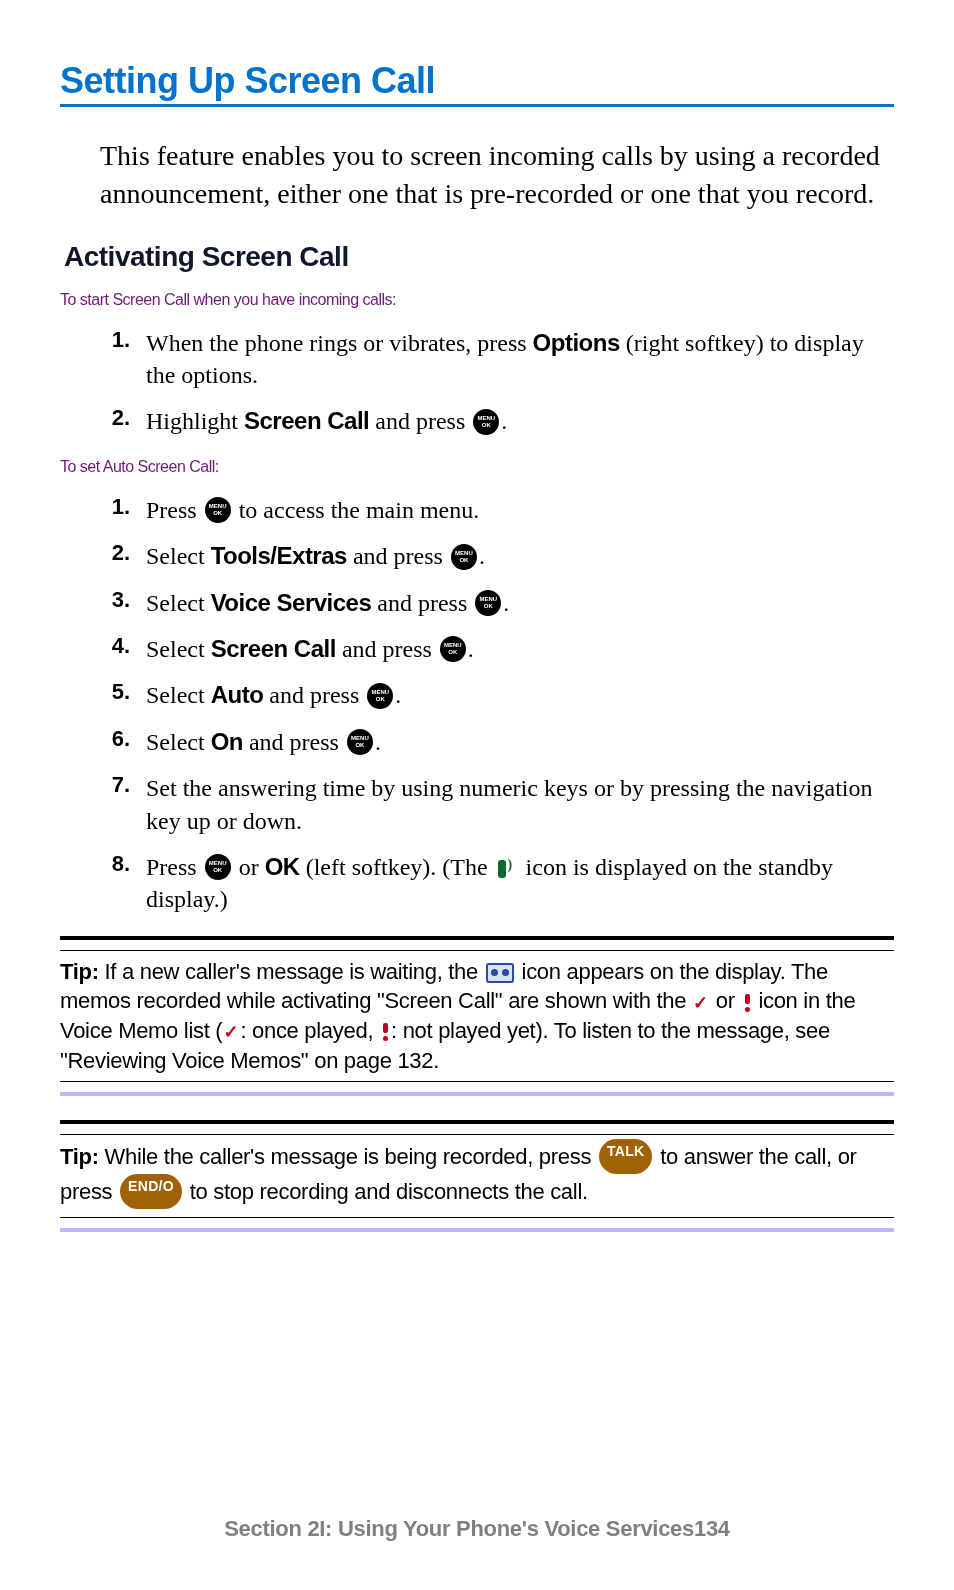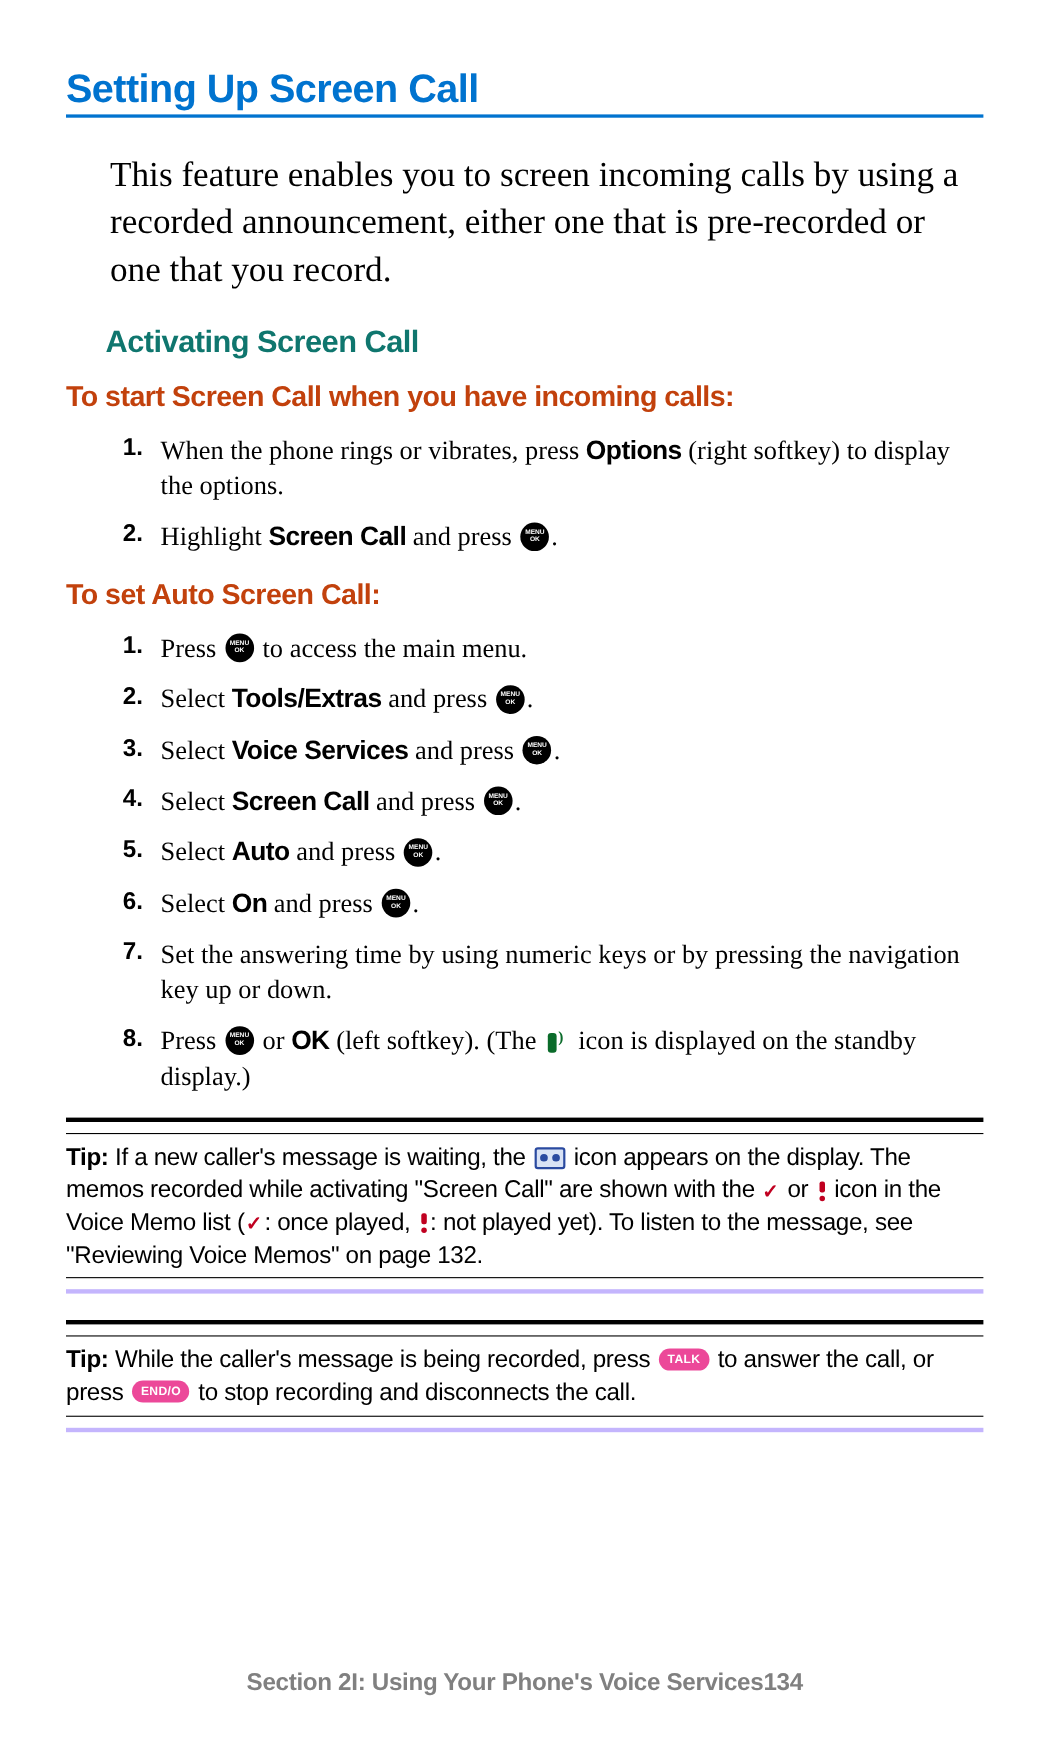--- a/index.html
+++ b/index.html
@@ -16,36 +16,36 @@
     color: #0073cf;
     font-size: 36px;
     font-weight: 700;
     font-family: "Helvetica Neue", Helvetica, Arial, sans-serif;
     border-bottom: 3px solid #0073cf;
     padding-bottom: 2px;
     margin-bottom: 30px;
     letter-spacing: -0.5px;
   }
   .intro {
-    font-size: 32px;
+    font-size: 28px;
     line-height: 1.35;
     margin: 0 0 28px 40px;
   }
   .h2 {
-    color: #0f766e;
+    color: #0f172a;
     font-size: 28px;
     font-weight: 700;
     font-family: "Helvetica Neue", Helvetica, Arial, sans-serif;
-    margin: 0 0 18px 36px;
+    margin: 0 0 18px 4px;
     letter-spacing: -0.5px;
   }
   .prompt {
-    color: #c2410c;
-    font-weight: 700;
-    font-size: 26px;
+    color: #701a75;
+    font-weight: 400;
+    font-size: 16px;
     font-family: "Helvetica Neue", Helvetica, Arial, sans-serif;
     margin-bottom: 18px;
     letter-spacing: -0.5px;
   }
   .steps { margin-bottom: 20px; }
   .step {
     display: flex;
     margin-bottom: 14px;
     padding-left: 46px;
   }
@@ -183,27 +183,27 @@
     content: ")";
     position: absolute;
     left: 12px; top: -2px;
     color: #0a6b2a;
     font-weight: bold;
     font-size: 14px;
   }
   .pill {
     display: inline-block;
     vertical-align: middle;
-    background: #ec4899;
+    background: #a16207;
     color: #fff;
     font-family: Arial, sans-serif;
     font-weight: 700;
-    font-size: 11px;
+    font-size: 14px;
     border-radius: 999px;
-    padding: 3px 8px 2px 8px;
+    padding: 3px 8px 13px 8px;
     margin: 0 2px;
     position: relative;
     top: -2px;
     letter-spacing: 0.3px;
   }
   .footer {
     position: absolute;
     left: 60px;
     right: 60px;
     bottom: 48px;

